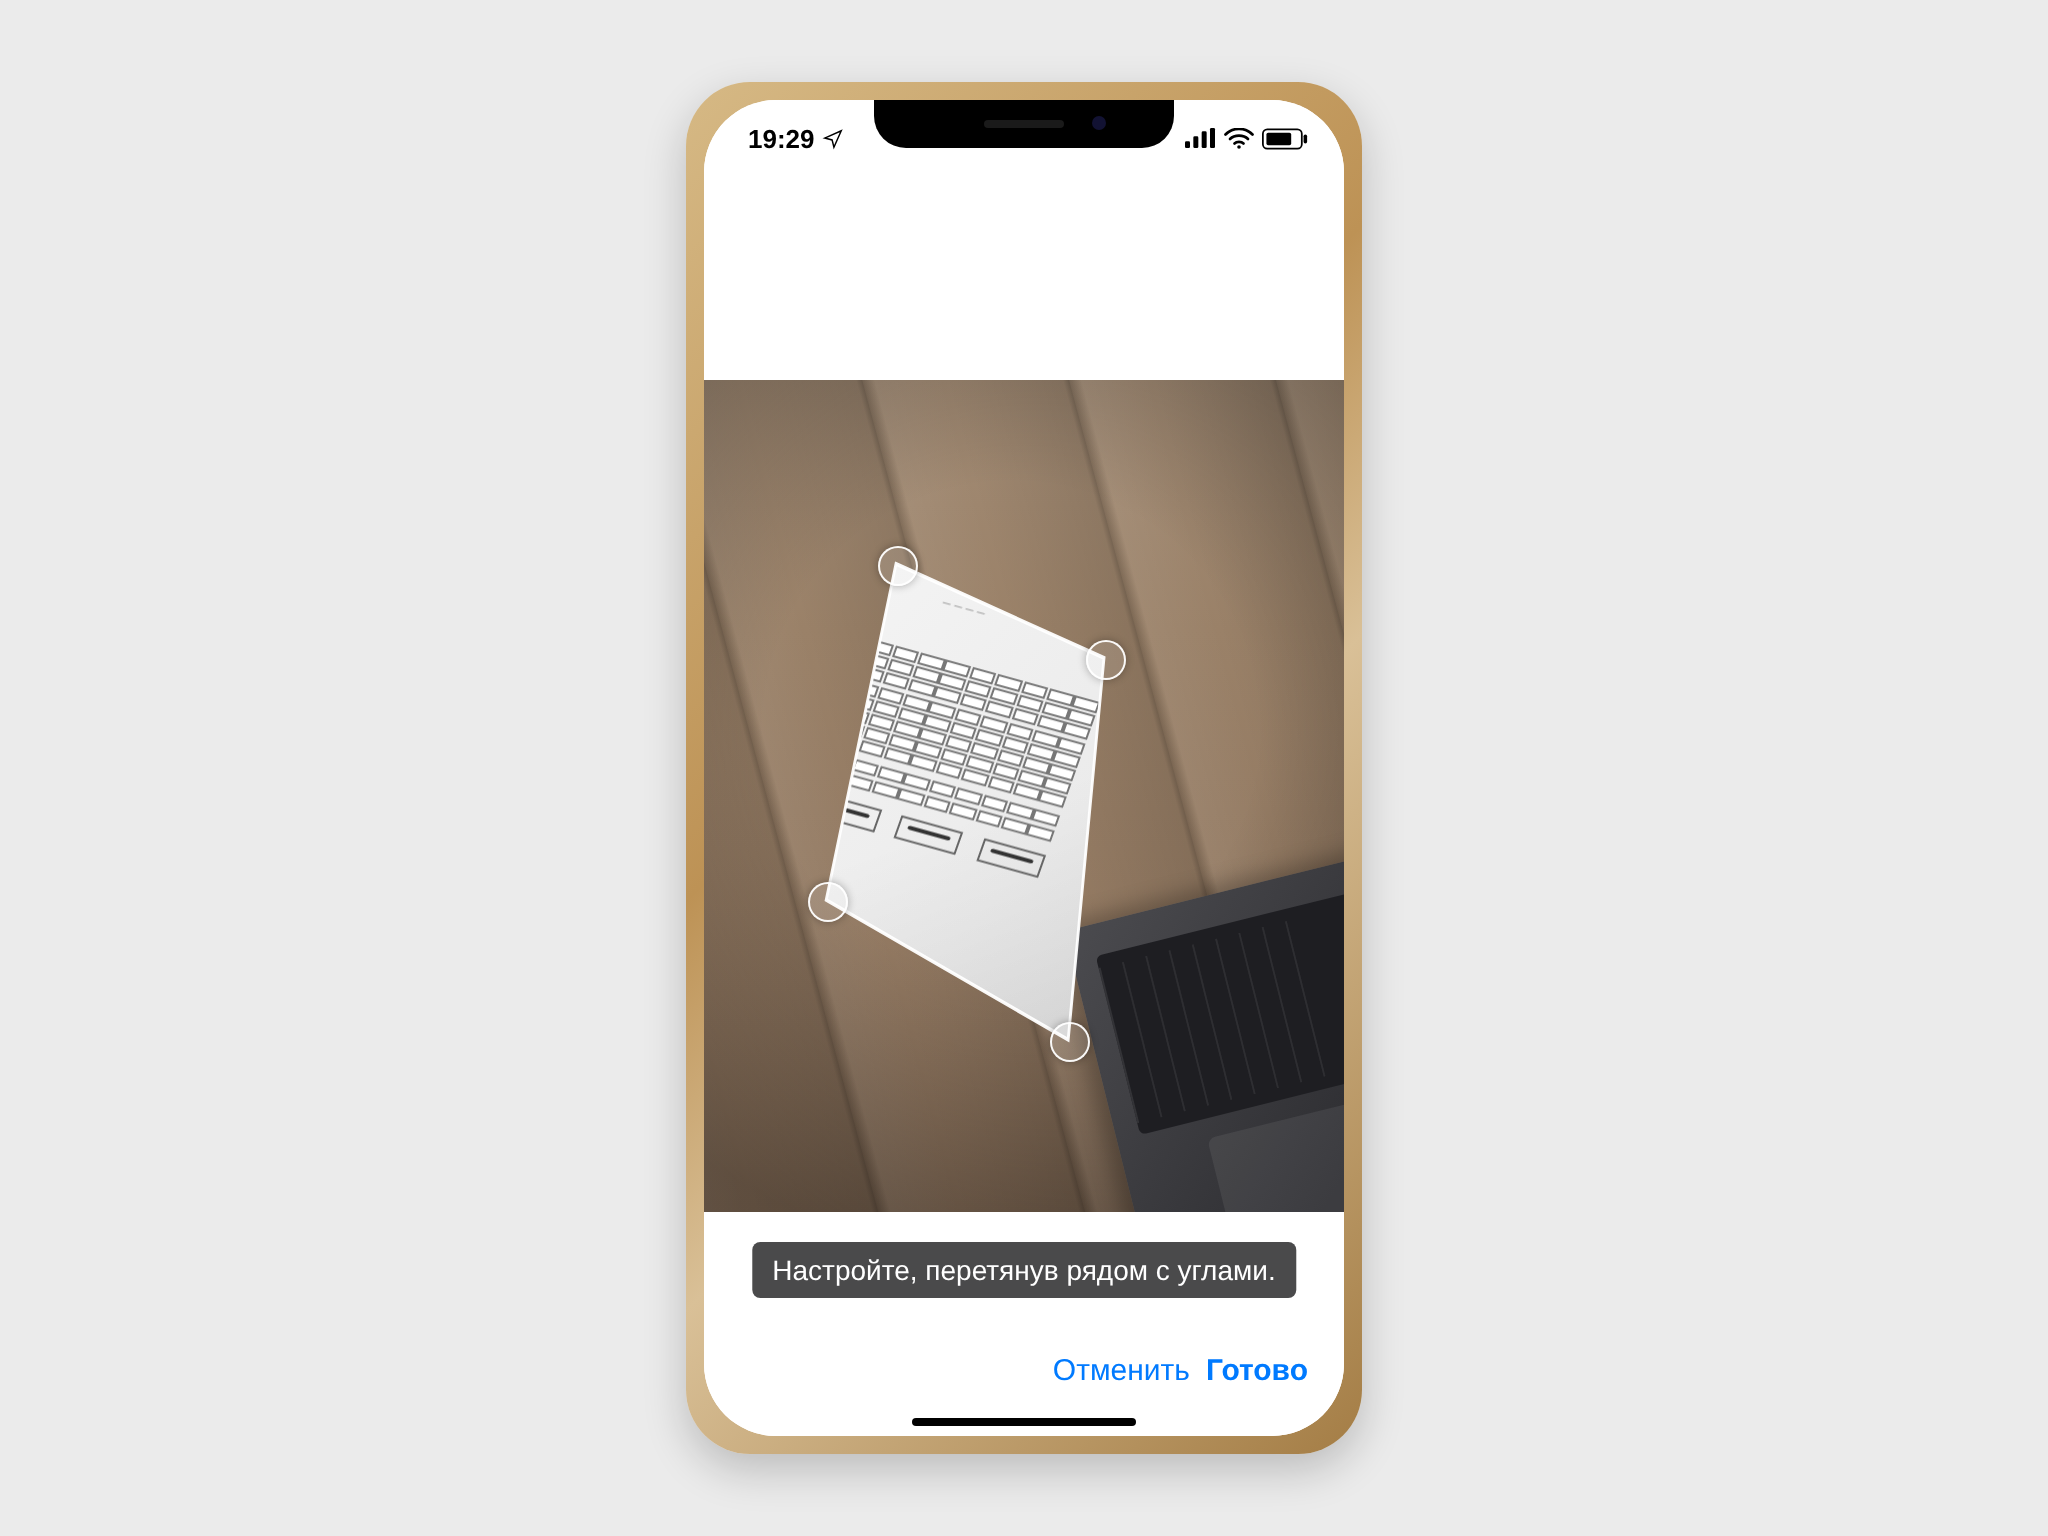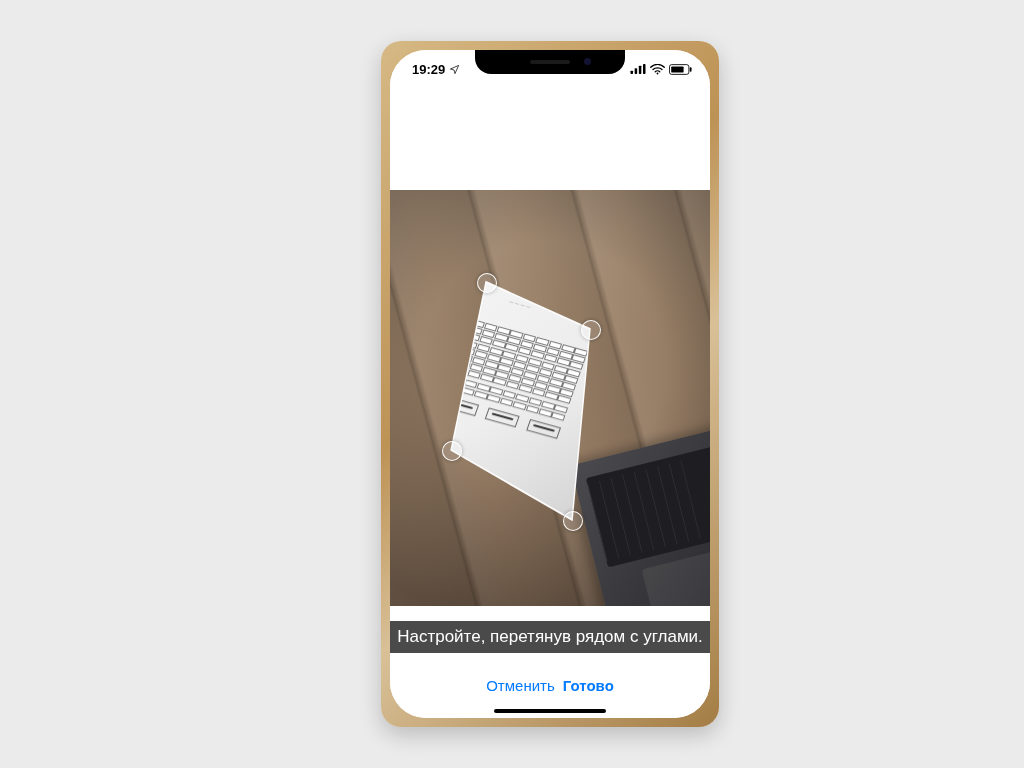--- a/index.html
+++ b/index.html
@@ -13,25 +13,24 @@
   }
 
   
   .phone-frame {
     position: absolute;
     left: 50%;
     top: 50%;
     transform: translate(-50%, -50%);
     width: 320px;
     height: 668px;
-    border-radius: 20px;
+    border-radius: 32px;
     background: linear-gradient(135deg,#d6b985 0%,#bd9255 40%,#d9c097 60%,#a47d45 100%);
     padding: 9px;
     box-shadow: 0 8px 22px rgba(0,0,0,0.2);
-    margin-left: 38px;
   }
   .phone-inner {
     position: relative;
     width: 100%;
     height: 100%;
     background: #fff;
     border-radius: 36px;
     overflow: hidden;
   }
   .notch {
@@ -276,31 +275,31 @@
     bottom:0;
     background:#fff;
   }
   .hint-capsule{
     position:absolute;
     left:50%;
     top:15px;
     transform:translateX(-50%);
     background:#4a4a4b;
     color:#fff;
-    font-size:17px;
+    font-size:14px;
     padding:6px 10px;
     border-radius:4px;
     white-space:nowrap;
   }
   .action-row{
     position:absolute;
     left:0;right:0;
     bottom:18px;
     display:flex;
-    justify-content:center;
+    justify-content:flex-end;
     padding:0 14px;
   }
   .action-row .btn{
     font-size:15px;
     color:#007aff;
     background:none;
     border:none;
     padding:6px 4px;
     font-family:inherit;
     cursor:pointer;

